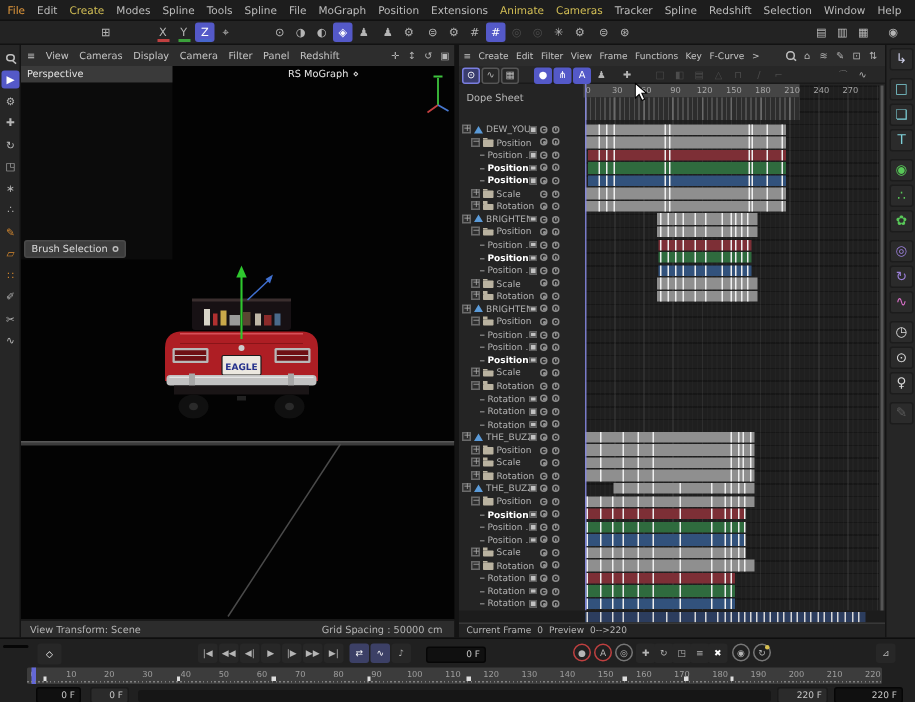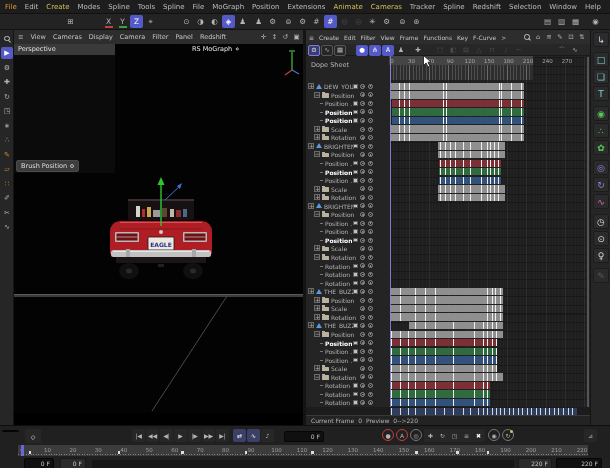--- a/index.html
+++ b/index.html
@@ -206,21 +206,21 @@
         <span>RS MoGraph</span>
         <span>⋄</span>
       </div>
       <svg style="position:absolute;left:268px;top:4px" width="20" height="30" viewBox="0 0 20 30">
         <line x1="10" y1="22" x2="10" y2="4" stroke="#3ec43e" stroke-width="1.2"></line>
         <line x1="7" y1="3" x2="13" y2="3" stroke="#3ec43e" stroke-width="1.2"></line>
         <line x1="10" y1="22" x2="3" y2="27" stroke="#c44040" stroke-width="1.2"></line>
         <line x1="10" y1="22" x2="17" y2="26" stroke="#4878d0" stroke-width="1.2"></line>
       </svg>
       <div id="vp-tip">
-        <span>Brush Position</span>
+        <span>Brush Selection</span>
         <span class="tipdot"></span>
       </div>
 
       <svg style="position:absolute;left:72px;top:132px" width="150" height="115" viewBox="0 0 150 115">
         <rect x="42" y="24" width="66" height="20" rx="2" fill="#171114"></rect>
         <rect x="42" y="23" width="66" height="2" fill="#3a2e2e"></rect>
         <rect x="50" y="30" width="4" height="11" fill="#d8d4c8"></rect>
         <rect x="56" y="33" width="3" height="8" fill="#b03030"></rect>
         <rect x="61" y="31" width="4" height="10" fill="#caa84a"></rect>
         <rect x="67" y="34" width="7" height="7" fill="#9a9a9a"></rect>
@@ -254,20 +254,24 @@
         <polygon points="75,1 71.5,9 78.5,9" fill="#2ec82e"></polygon>
         <line x1="79" y1="24" x2="95" y2="9" stroke="#4070d0" stroke-width="1"></line>
         <polygon points="96,7 91,10 94,13" fill="#4070d0"></polygon>
       </svg>
 
       <div id="ground"></div>
       <svg style="position:absolute;left:0;top:250px" width="289" height="119" viewBox="0 0 289 119">
         <line x1="138" y1="117" x2="213" y2="2" stroke="#4a4a4a" stroke-width="1"></line>
       </svg>
     </div>
+    <div id="vpstatus">
+      <span>View Transform: Scene</span>
+      <span>Grid Spacing : 50000 cm</span>
+    </div>
   </div>
 
   <div id="split"></div>
 
   <div id="dopesheet">
     <div id="ds-menus">
         <span>≡</span>
         <span class="menu-item">Create</span>
         <span class="menu-item">Edit</span>
         <span class="menu-item">Filter</span>

